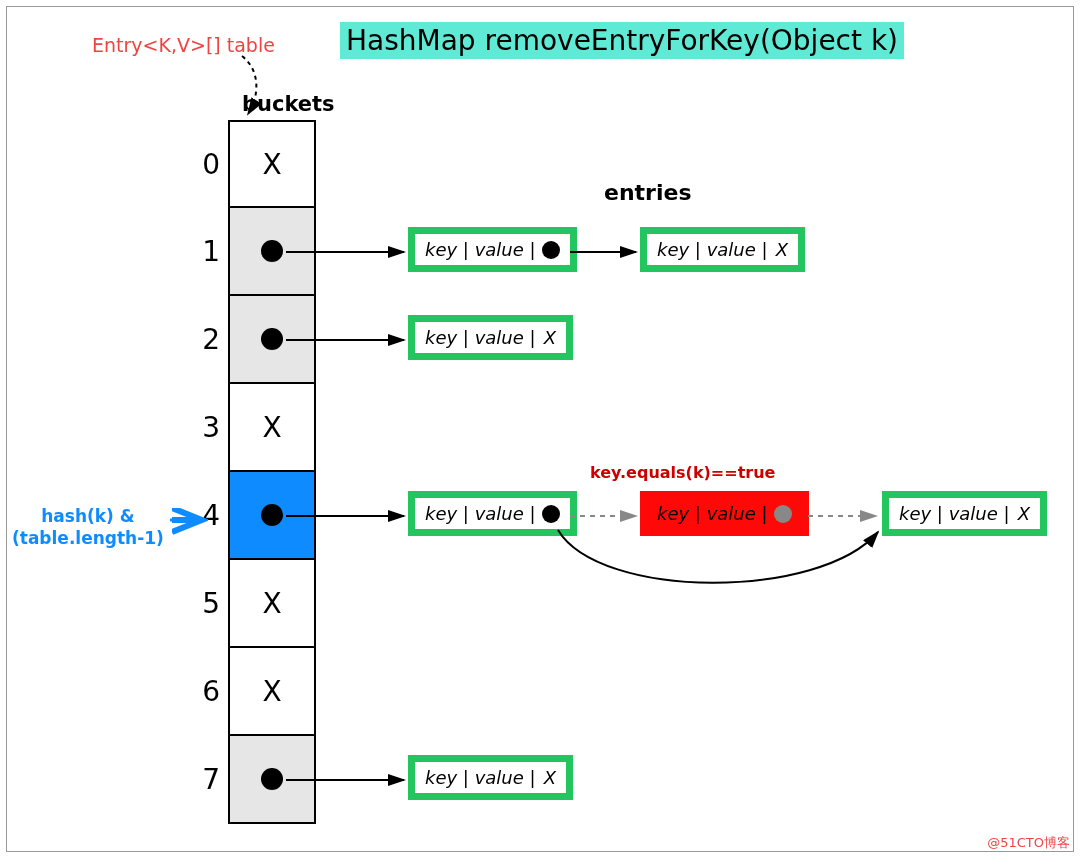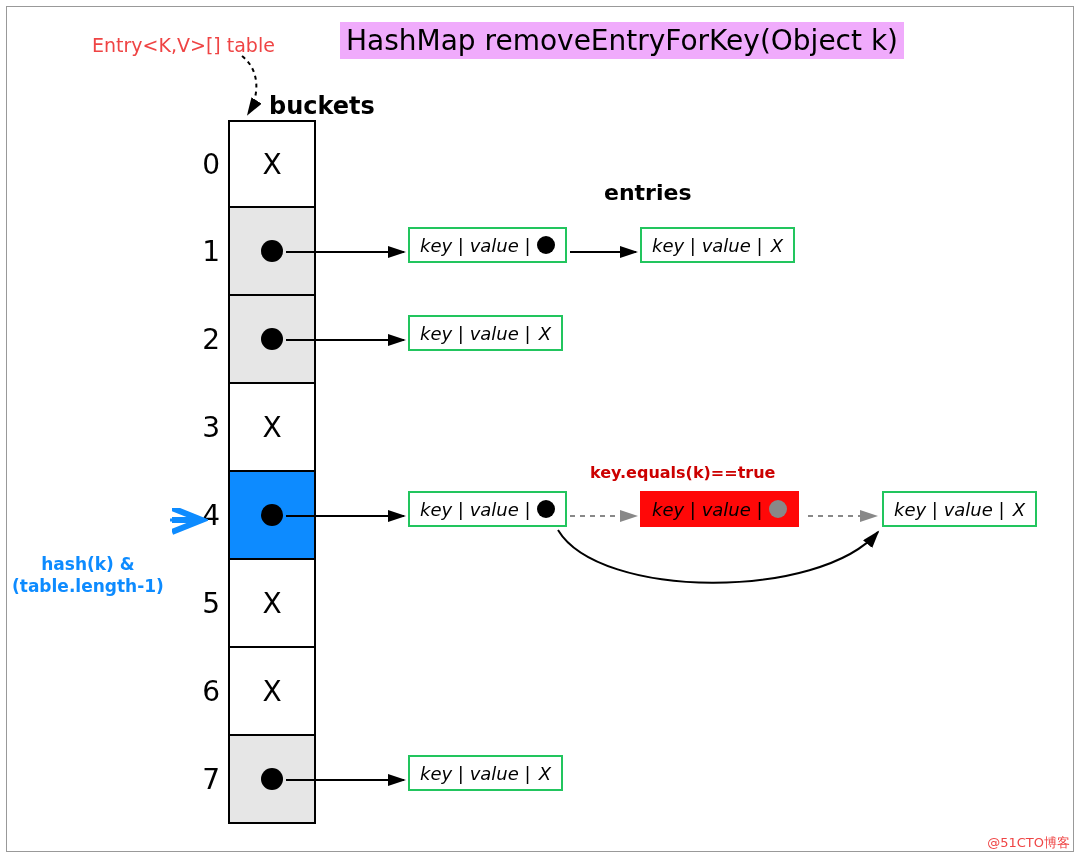--- a/index.html
+++ b/index.html
@@ -14,34 +14,34 @@
   .border-frame {
     position: absolute;
     left: 6px; top: 6px;
     width: 1068px; height: 846px;
     border: 1px solid #999;
   }
   .title {
     position: absolute;
     left: 340px; top: 22px;
     font-size: 28px;
-    background: #f0abfc;
+    background: #5eead4;
     padding: 2px 6px;
   }
   .top-label {
     position: absolute;
     left: 92px; top: 34px;
     color: #ef4444;
     font-size: 19px;
   }
   .buckets-label {
     position: absolute;
-    left: 269px; top: 92px;
-    font-weight: bold;
-    font-size: 24px;
+    left: 242px; top: 92px;
+    font-weight: bold;
+    font-size: 21px;
   }
   
   .buckets-col {
     position: absolute;
     left: 228px;
     top: 120px;
     width: 88px;
   }
   .bucket {
     width: 88px; height: 88px;
@@ -69,37 +69,36 @@
 
   .hash-label {
     position: absolute;
     left: 12px;
     top: 505px;
     color: #0d8bff;
     font-weight: bold;
     font-size: 17px;
     text-align: center;
     line-height: 1.3;
-    margin-top: 48px;
   }
   .entries-label {
     position: absolute;
     left: 604px; top: 180px;
     font-weight: bold;
     font-size: 22px;
   }
   .row {
     position: absolute;
     display: flex;
     align-items: center;
   }
   .node {
-    border: 2px solid #22c55e;
+    border: 7px solid #22c55e;
     background: #fff;
-    height: 36px;
+    height: 45px;
     display: flex;
     align-items: center;
     justify-content: center;
     padding: 0 10px;
     font-size: 18px;
     font-style: italic;
   }
   .node .kv { white-space: nowrap; }
   .node .sep { margin: 0 4px; }
   .node .ptr-dot {

